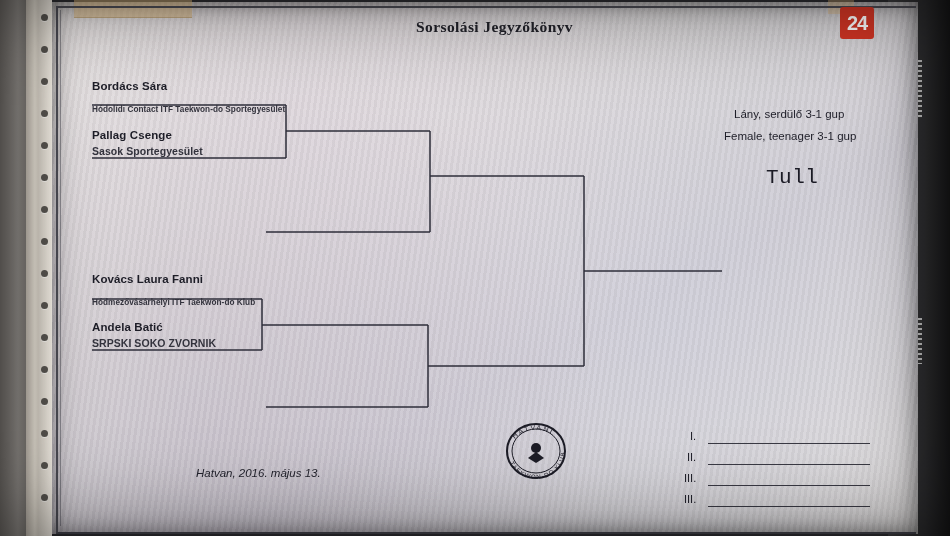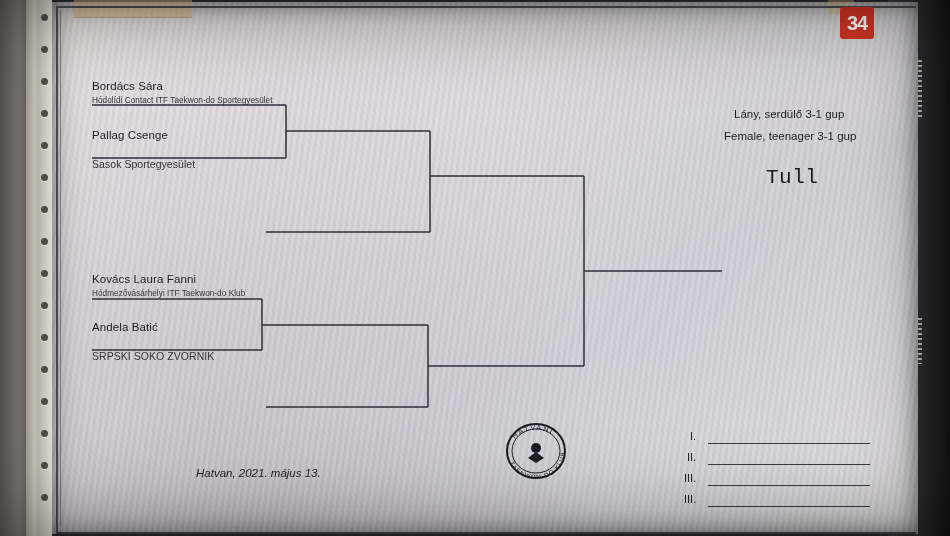--- a/index.html
+++ b/index.html
@@ -131,38 +131,39 @@
     text-align: center;
     letter-spacing: -1px;
   }
 
   
   .bracket { position: absolute; left: 0; top: 0; width: 950px; height: 536px; }
 
   .entrant {
     position: absolute;
     white-space: nowrap;
+    font-weight: bold;
   }
   .entrant .name {
     display: block;
     font-size: 11.5px;
     color: #1d1d27;
     font-family: "Liberation Sans", sans-serif;
     letter-spacing: .1px;
   }
   .entrant .club {
     display: block;
     font-size: 8.2px;
     color: #33333d;
     letter-spacing: .05px;
-    margin-top: 4px;
+    margin-top: 13px;
   }
   .entrant .club.big {
     font-size: 10.5px;
-    margin-top: 17px;
+    margin-top: 4px;
   }
 
   
   .info-line {
     position: absolute;
     font-size: 11.5px;
     color: #1e1e28;
     white-space: nowrap;
   }
   .winner-name {
@@ -250,22 +251,23 @@
   <div class="strip-mark" style="top:60px;height:58px;"></div>
   <div class="strip-mark" style="top:318px;height:46px;"></div>
 
   <div class="sheet"></div>
   <div class="tape"></div>
   <div class="tape2"></div>
 
   <div class="frame"></div>
   <div class="frame-inner"></div>
 
-
-  <div class="logo-badge">34</div>
+  <div class="doc-title">Sorsolási Jegyzőkönyv</div>
+
+  <div class="logo-badge">24</div>
 
   <svg class="bracket" viewBox="0 0 950 536">
     <g stroke="#2e2e3a" stroke-width="1.5" fill="none">
 
       <line x1="92" y1="105" x2="286" y2="105"></line>
       <line x1="92" y1="158" x2="286" y2="158"></line>
       <line x1="286" y1="105" x2="286" y2="158"></line>
 
       <line x1="286" y1="131" x2="430" y2="131"></line>
 
@@ -324,21 +326,21 @@
   <div class="placing" style="left:712px; top:451px; width:158px; overflow:hidden;"></div>
 
   <div class="placing" style="left:684px; top:472px;">III.</div>
   <div class="placing-line" style="left:708px; top:485px; width:162px;"></div>
   <div class="placing" style="left:712px; top:472px; width:158px; overflow:hidden;"></div>
 
   <div class="placing" style="left:684px; top:493px;">III.</div>
   <div class="placing-line" style="left:708px; top:506px; width:162px;"></div>
   <div class="placing" style="left:712px; top:493px; width:158px; overflow:hidden;"></div>
 
-  <div class="date-line">Hatvan, 2021. május 13.</div>
+  <div class="date-line">Hatvan, 2016. május 13.</div>
 
   <div class="stamp">
     <svg width="76" height="66" viewBox="0 0 76 66">
       <defs>
         <path id="arcTop" d="M 10,38 A 28,26 0 0 1 66,38"></path>
         <path id="arcBot" d="M 9,34 A 29,27 0 0 0 67,34"></path>
       </defs>
       <ellipse cx="38" cy="33" rx="29" ry="27" fill="none" stroke="#1c1c26" stroke-width="2"></ellipse>
       <ellipse cx="38" cy="33" rx="24" ry="22" fill="none" stroke="#1c1c26" stroke-width="1"></ellipse>
       <text font-family="Liberation Sans, sans-serif" font-size="7" fill="#1c1c26" letter-spacing="1.6">

